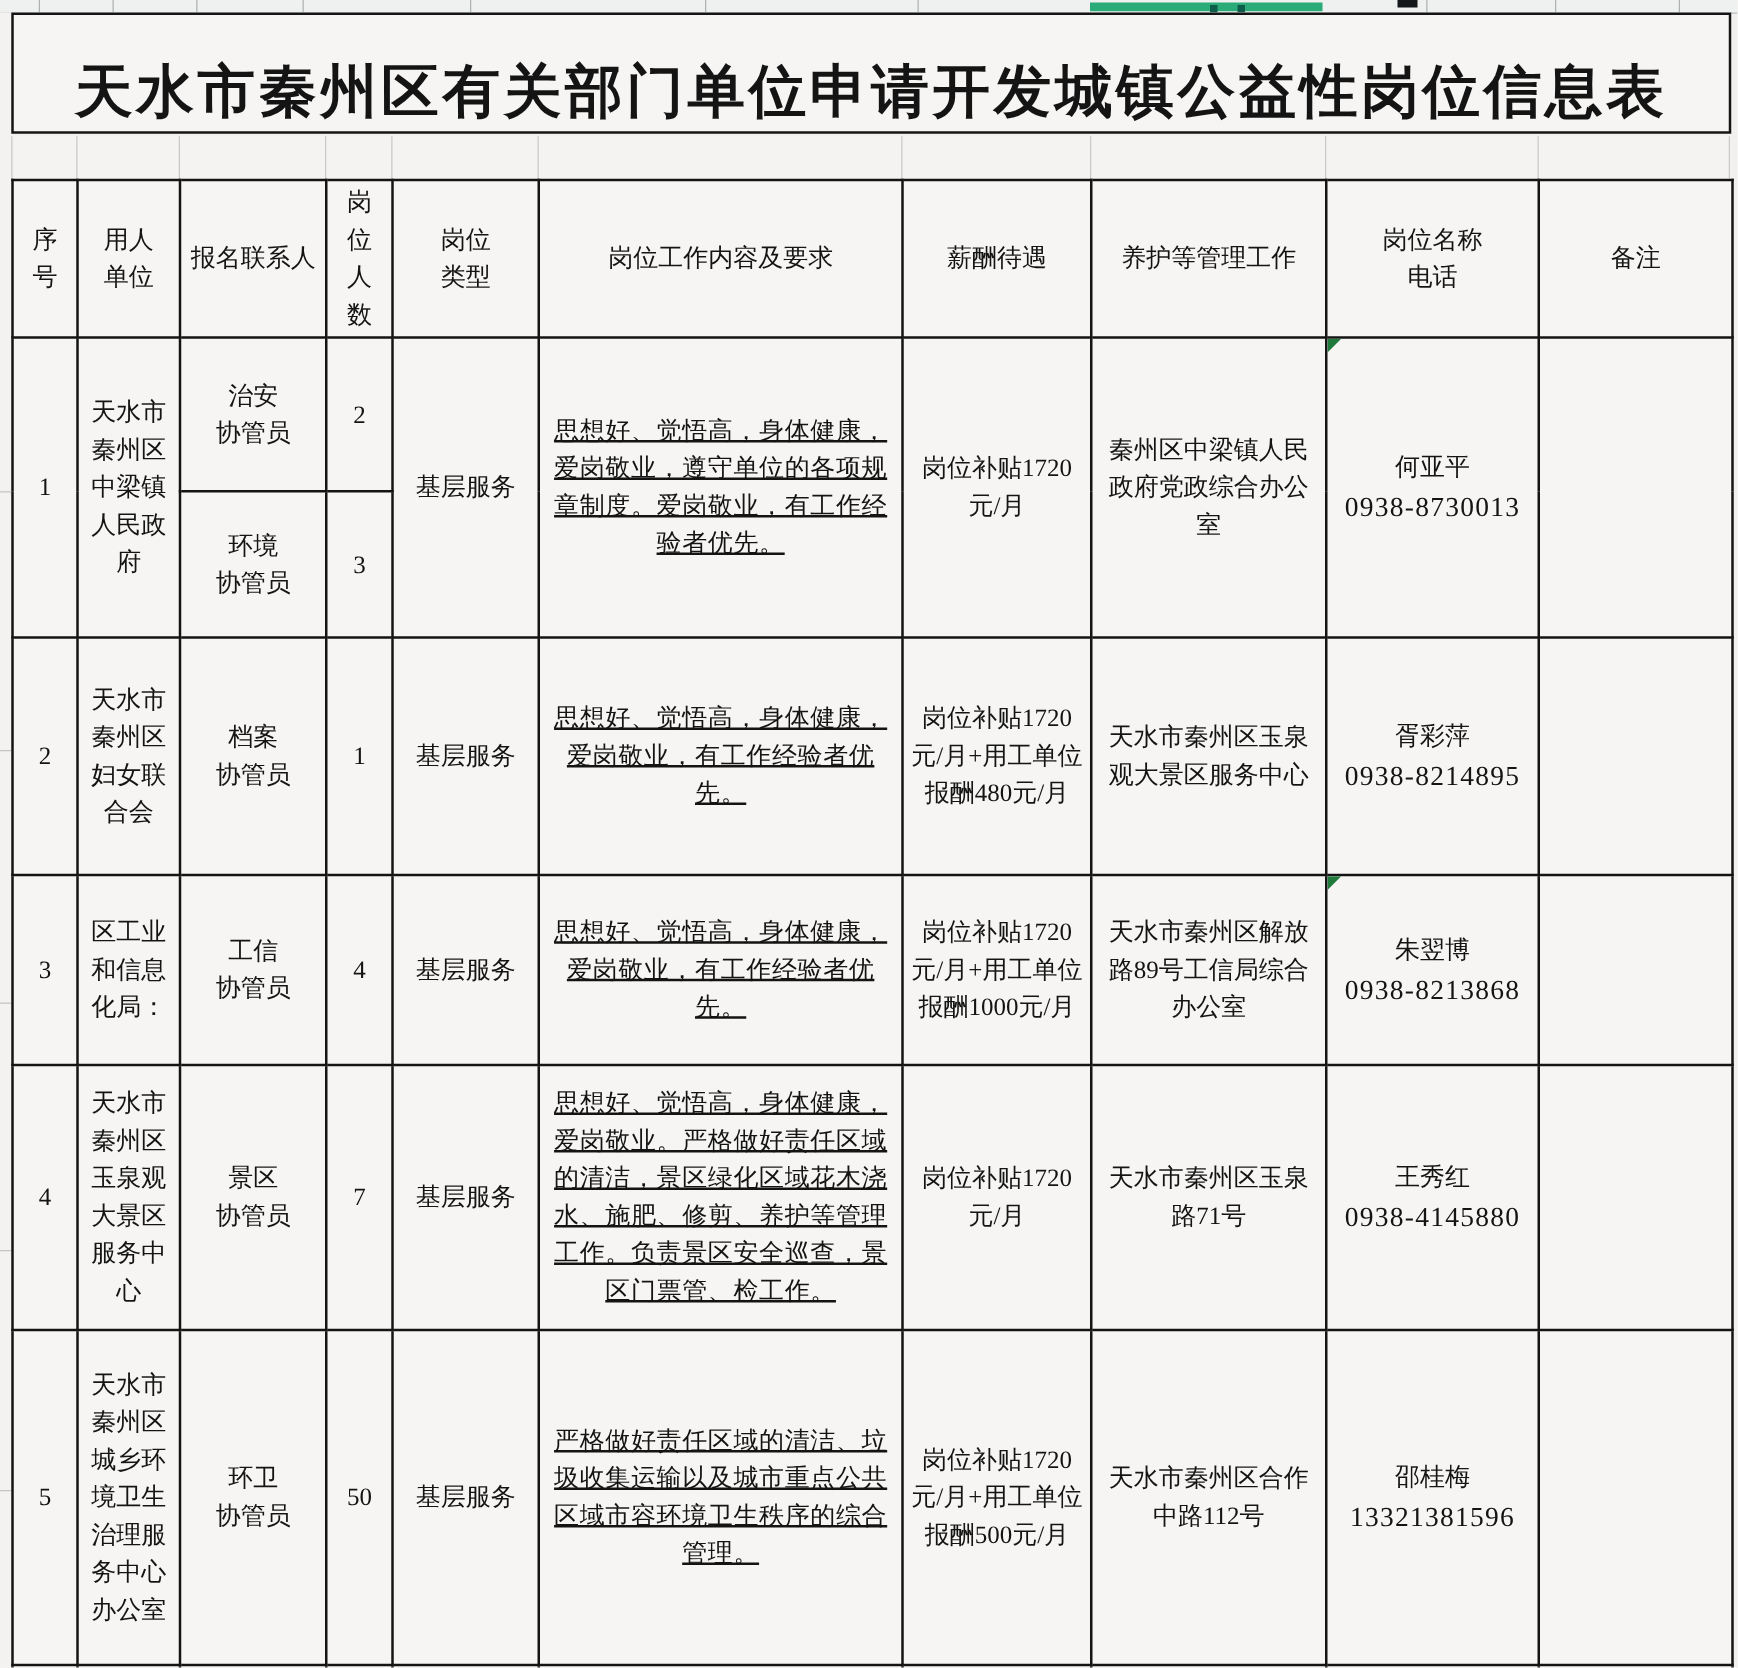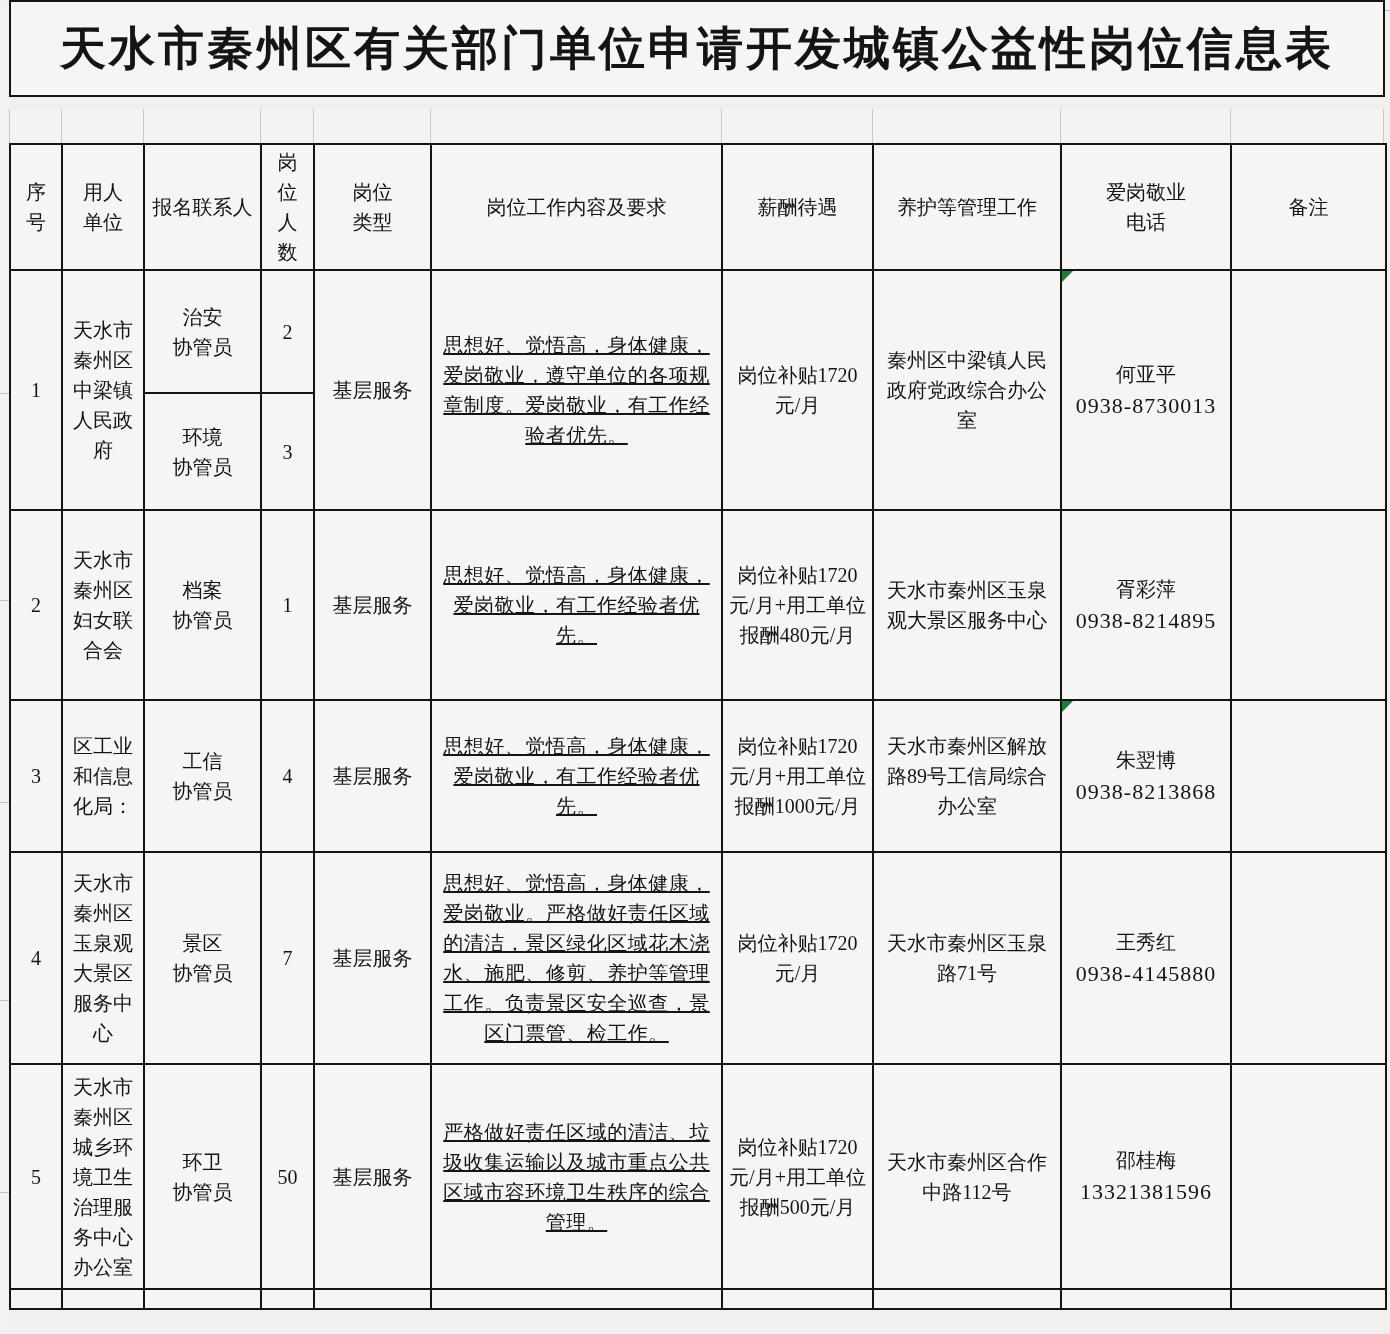--- a/index.html
+++ b/index.html
@@ -11,36 +11,36 @@
   .top-tick{position:absolute;top:0;width:1px;height:10px;background:#aeb2b0;}
   .sel-green{position:absolute;left:872px;top:2px;width:186px;height:7px;background:#2bab77;}
   .sel-mark{position:absolute;top:2px;width:6px;height:6px;background:#0e5c4a;}
   .dark-frag{position:absolute;left:1118px;top:0;width:16px;height:6px;background:#15181b;}
 
   
   .left-gutter{position:absolute;left:0;top:10px;width:9px;height:1324px;background:#f3f2f0;}
   .gut-tick{position:absolute;left:0;width:9px;height:1px;background:#c4c4c2;}
 
   
-  .title-cell{position:absolute;left:9px;top:0;width:1376px;height:97px;background:#f6f5f3;
-              border:2px solid #141414;display:flex;align-items:center;justify-content:center;box-sizing:border-box;}
+  .title-cell{position:absolute;left:9px;top:10px;width:1376px;height:97px;background:#f6f5f3;
+              border:2px solid #141414;display:flex;align-items:flex-end;justify-content:center;box-sizing:border-box;}
   .title-text{font-size:46px;font-weight:bold;letter-spacing:3px;white-space:nowrap;}
 
   
   .spacer-row{position:absolute;left:9px;top:109px;width:1376px;height:34px;background:#f4f3f1;}
   .sp-tick{position:absolute;top:0;width:1px;height:34px;background:#c8c8c6;}
 
   
   table.main{position:absolute;left:9px;top:143px;width:1376px;border-collapse:collapse;table-layout:fixed;background:#f6f5f3;}
   .main th,.main td{border:2px solid #141414;text-align:center;vertical-align:middle;
         font-weight:normal;font-size:20px;line-height:1.5;padding:2px 6px;overflow:hidden;box-sizing:border-box;}
   .pre{white-space:pre-line;display:inline-block;}
   .tr-head th{height:125px;}
   .r1a td{height:123px;} .r1b td{height:117px;} .r2 td{height:190px;}
-  .r3 td{height:152px;}  .r4 td{height:212px;}  .r5 td{height:225px;} .r6 td{height:20px;}
+  .r3 td{height:152px;}  .r4 td{height:212px;}  .r5 td{height:268px;} .r6 td{height:20px;}
   .td-duties{text-align:justify;padding:4px 12px;letter-spacing:0.5px;text-decoration:underline;}
   .td-loc{padding:0 16px;}
   .num{font-size:22px;}
   .phone-line{font-size:22px;letter-spacing:1px;}
   .contact-cell{position:relative;}
   .corner-flag{position:absolute;left:0;top:0;width:0;height:0;
                border-top:11px solid #1f7a3c;border-right:11px solid transparent;}
 </style>
 </head>
 <body>
@@ -114,21 +114,21 @@
       <th><span class="pre">报名联系人</span></th>
       <th><span class="pre">岗
 位
 人
 数</span></th>
       <th><span class="pre">岗位
 类型</span></th>
       <th><span class="pre">岗位工作内容及要求</span></th>
       <th><span class="pre">薪酬待遇</span></th>
       <th><span class="pre">养护等管理工作</span></th>
-      <th><span class="pre">爱岗敬业
+      <th><span class="pre">岗位名称
 电话</span></th>
       <th><span class="pre">备注</span></th>
     </tr>
 
     <tr class="r1a">
       <td rowspan="2" class="num">1</td>
       <td rowspan="2">天水市秦州区中梁镇人民政府</td>
       <td><span class="pre">治安
 协管员</span></td>
       <td class="num">2</td>

